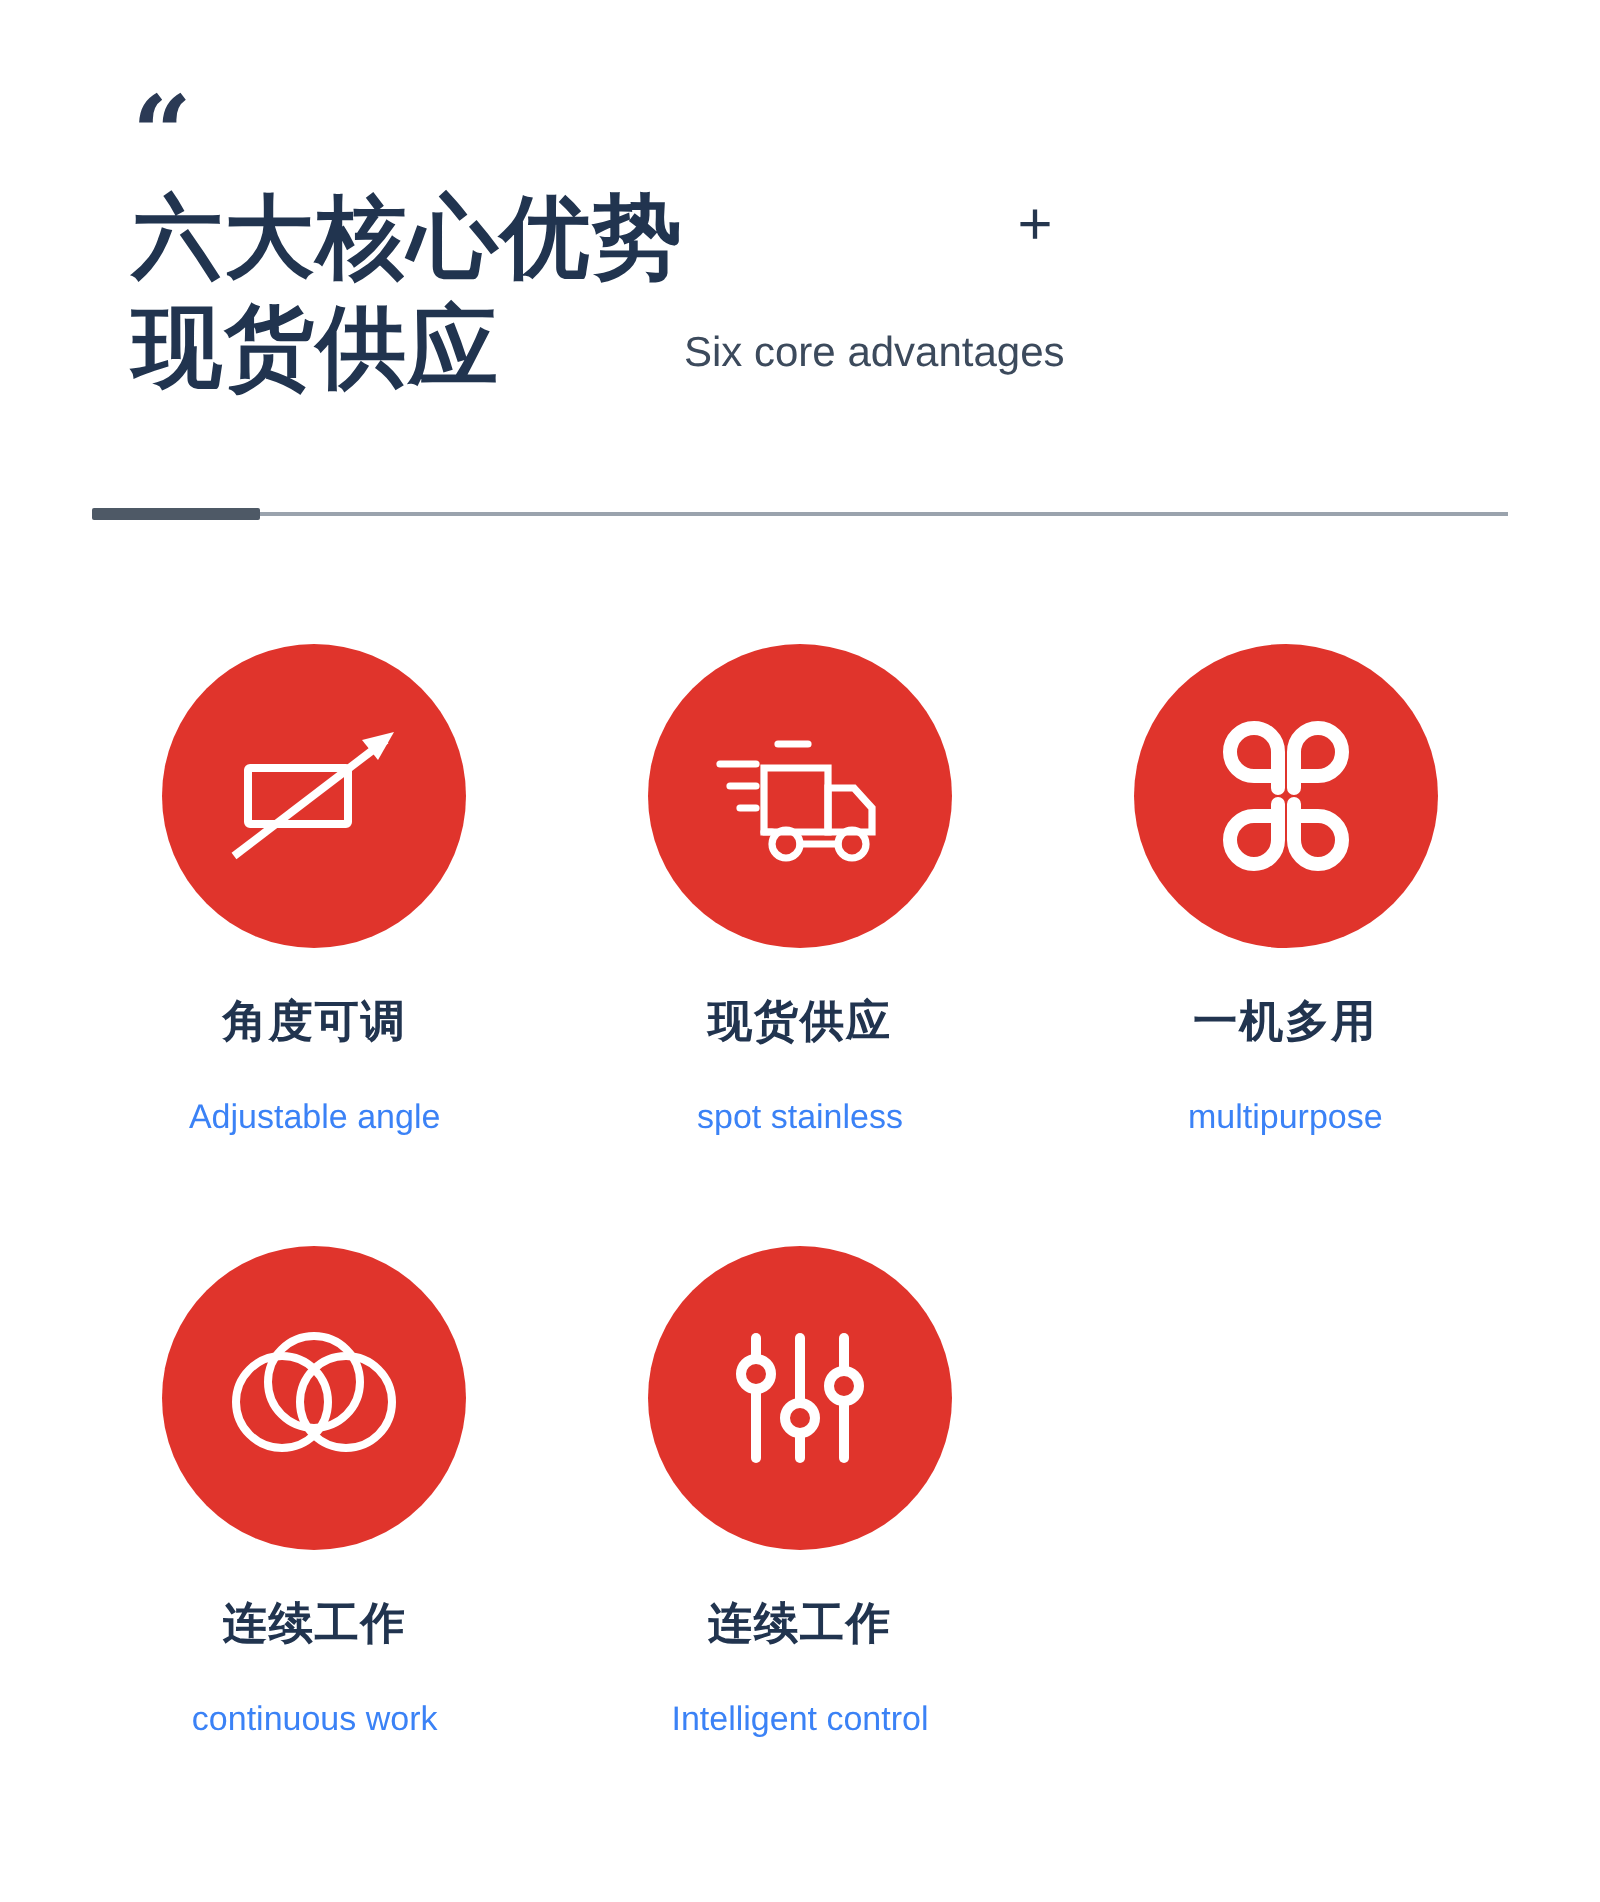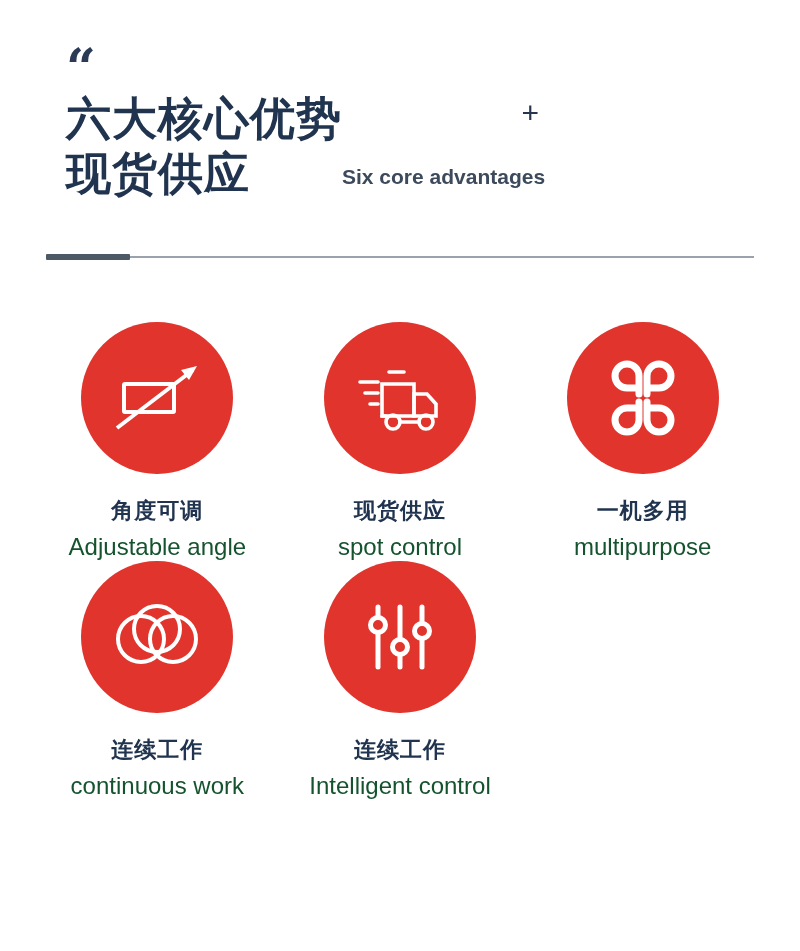--- a/index.html
+++ b/index.html
@@ -68,21 +68,20 @@
     margin-right: 6px;
   }
   .title-en {
     font-size: 21px;
     color: #3c4a5c;
     line-height: 1.45;
     font-weight: 400;
   }
   .title-en span {
     display: block;
-    font-weight: bold;
   }
 
   
   .divider-wrap {
     position: relative;
     margin: 22px 46px 0 46px;
     height: 6px;
   }
   .divider-base {
     position: absolute;
@@ -100,20 +99,21 @@
     height: 6px;
     background: #4e5966;
     border-radius: 1px;
   }
 
   
   .grid {
     margin-top: 62px;
     display: grid;
     grid-template-columns: repeat(3, 1fr);
+    row-gap: 54px;
     padding: 0 36px;
     box-sizing: border-box;
   }
   .cell {
     display: flex;
     flex-direction: column;
     align-items: center;
   }
   .circle {
     width: 152px;
@@ -128,23 +128,23 @@
     display: block;
   }
   .label-cn {
     margin-top: 22px;
     font-size: 22px;
     font-weight: 700;
     color: #21344f;
     letter-spacing: 1px;
   }
   .label-en {
-    margin-top: 7px;
-    font-size: 24px;
-    color: #14532d;
+    margin-top: 23px;
+    font-size: 17px;
+    color: #3b82f6;
     font-weight: 400;
   }
 </style>
 </head>
 <body>
 
 <div class="page">
 
   <div class="header">
     <div class="quote-mark">“</div>
@@ -190,21 +190,21 @@
           <circle cx="78" cy="76" r="7"></circle>
           <line x1="52" y1="76" x2="71" y2="76"></line>
           <line x1="34" y1="70" x2="38" y2="70"></line>
           <line x1="12" y1="36" x2="30" y2="36"></line>
           <line x1="17" y1="47" x2="30" y2="47"></line>
           <line x1="22" y1="58" x2="30" y2="58"></line>
           <line x1="41" y1="26" x2="56" y2="26"></line>
         </svg>
       </div>
       <div class="label-cn">现货供应</div>
-      <div class="label-en">spot control</div>
+      <div class="label-en">spot stainless</div>
     </div>
 
 
     <div class="cell">
       <div class="circle">
         <svg width="104" height="104" viewBox="0 0 104 104" fill="none" stroke="#ffffff" stroke-width="7" stroke-linecap="round" stroke-linejoin="round">
           <path d="M48 48 V30 a12 12 0 1 0 -12 12 h12 Z"></path>
           <path d="M56 48 V30 a12 12 0 1 1 12 12 H56 Z"></path>
           <path d="M48 56 V74 a12 12 0 1 1 -12 -12 h12 Z"></path>
           <path d="M56 56 V74 a12 12 0 1 0 12 -12 H56 Z"></path>

